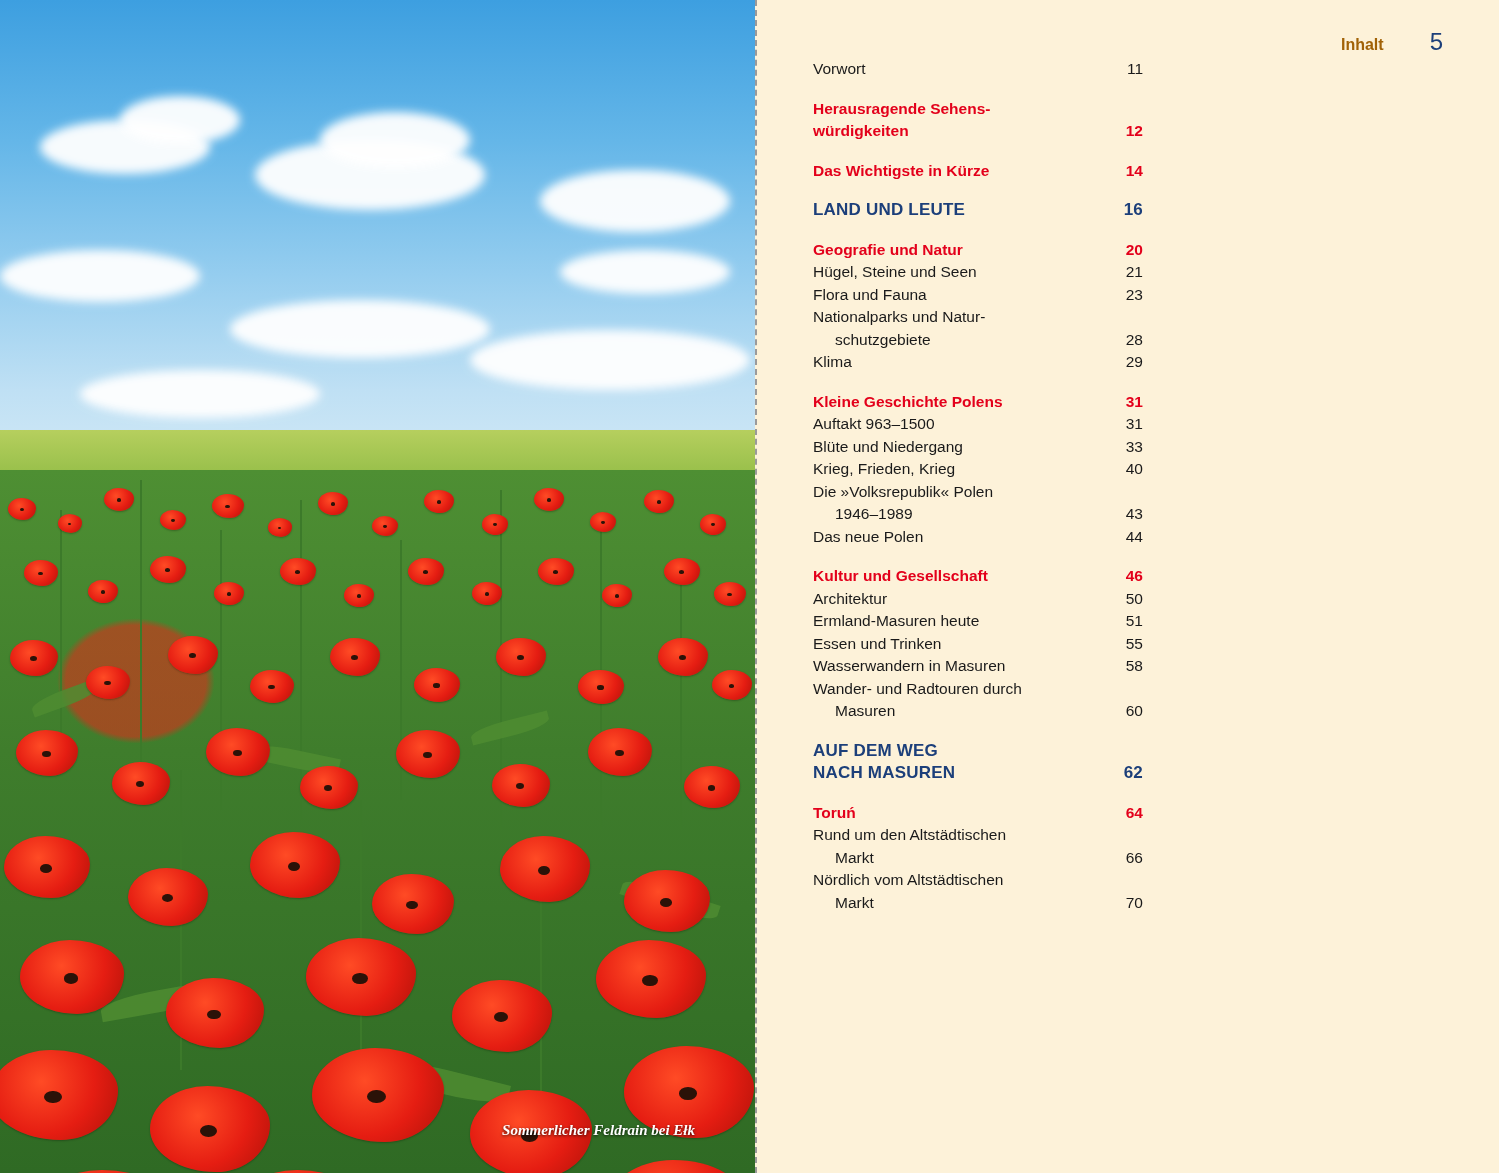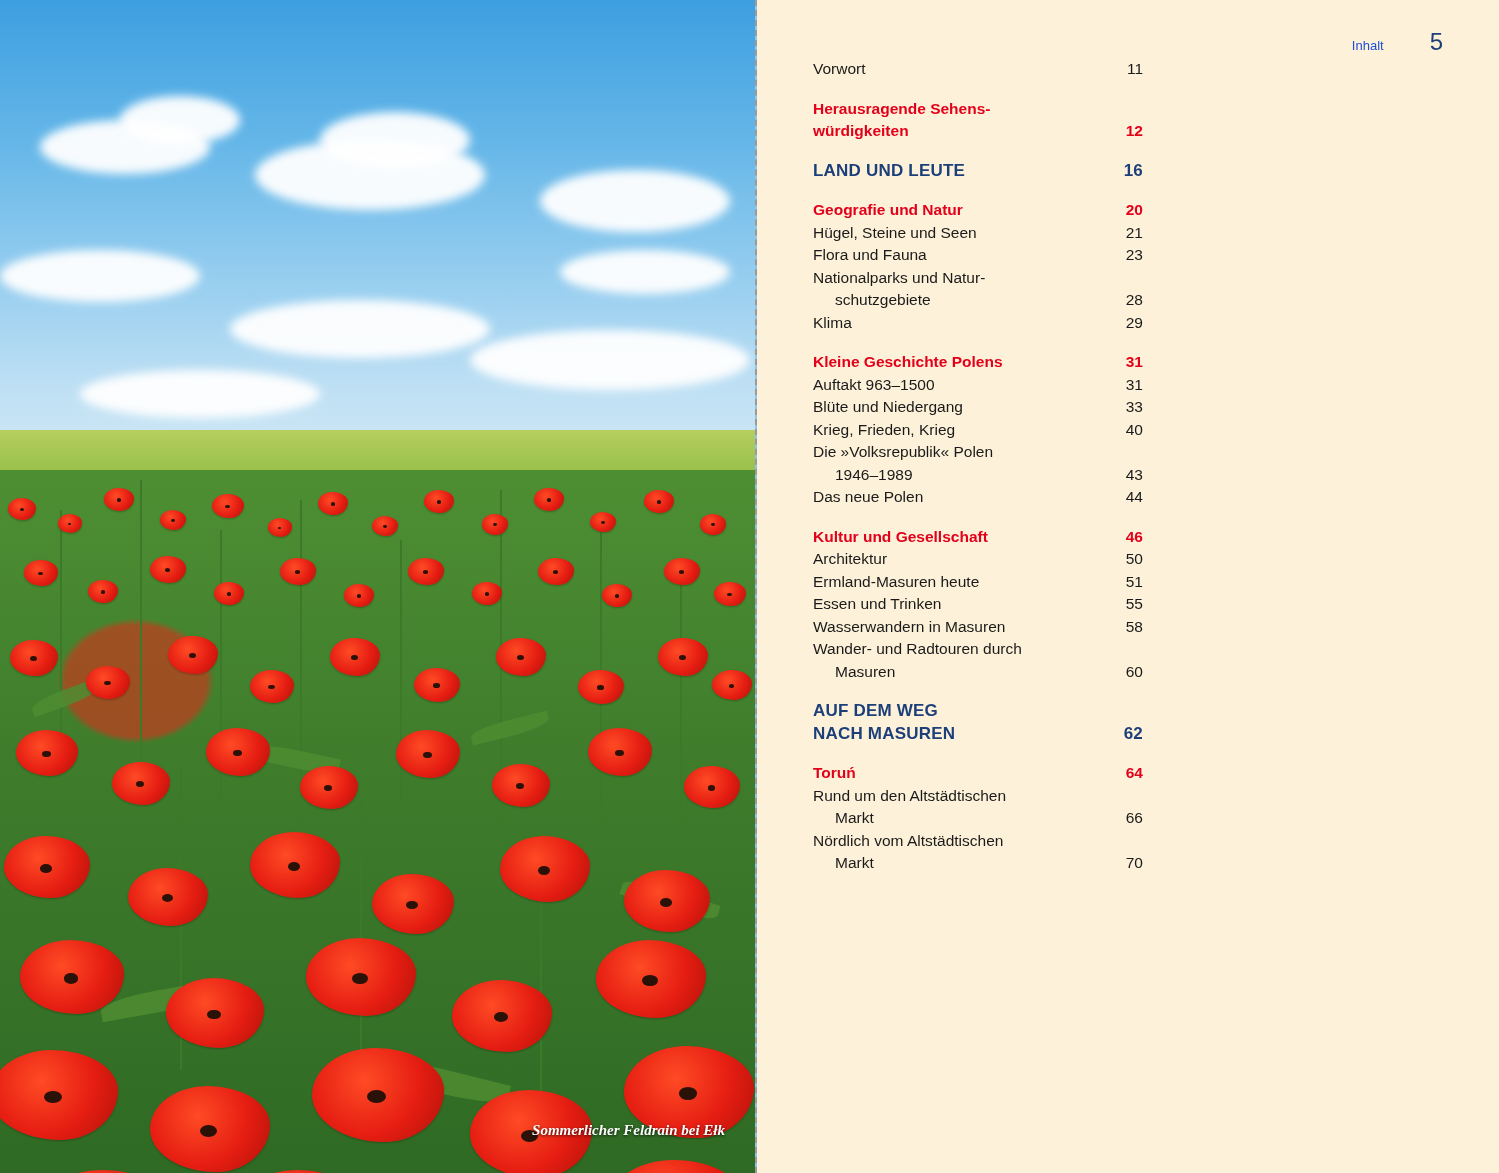--- a/index.html
+++ b/index.html
@@ -16,21 +16,20 @@
     background: #fdf2d9;
   }
 
   
   .left-page {
     position: absolute;
     left: 0; top: 0;
     width: 755px; height: 1173px;
     overflow: hidden;
     background: #8ec5e8;
-    padding-left: 30px;
   }
   .sky {
     position: absolute;
     left: 0; top: 0; width: 755px; height: 500px;
     background: linear-gradient(to bottom, #3d9fe0 0%, #64b6e8 28%, #95cdef 55%, #bfe0f4 78%, #d8ecf7 100%);
   }
   .cloud {
     position: absolute;
     background: #ffffff;
     border-radius: 50%;
@@ -106,23 +105,23 @@
   }
   .header {
     position: absolute;
     right: 56px;
     top: 28px;
     display: flex;
     align-items: baseline;
     gap: 46px;
   }
   .header-label {
-    font-size: 13px;
-    color: #1d4ed8;
-    font-weight: normal;
+    font-size: 16px;
+    color: #a16207;
+    font-weight: bold;
   }
   .header-pageno {
     font-size: 24px;
     color: #1c3f7a;
     font-weight: normal;
   }
 
   .toc {
     position: absolute;
     left: 56px;
@@ -290,20 +289,27 @@
             <span class="dots"></span>
             <span class="pg"></span>
           </div>
           <div class="toc-line red">
             <span class="title">würdigkeiten</span>
             <span class="dots"></span>
             <span class="pg">12</span>
           </div>
         </div>
         <div class="toc-block">
+          <div class="toc-line red">
+            <span class="title">Das Wichtigste in Kürze</span>
+            <span class="dots"></span>
+            <span class="pg">14</span>
+          </div>
+        </div>
+        <div class="toc-block">
           <div class="toc-line blue">
             <span class="title">LAND UND LEUTE</span>
             <span class="dots"></span>
             <span class="pg">16</span>
           </div>
         </div>
         <div class="toc-block">
           <div class="toc-line red">
             <span class="title">Geografie und Natur</span>
             <span class="dots"></span>

